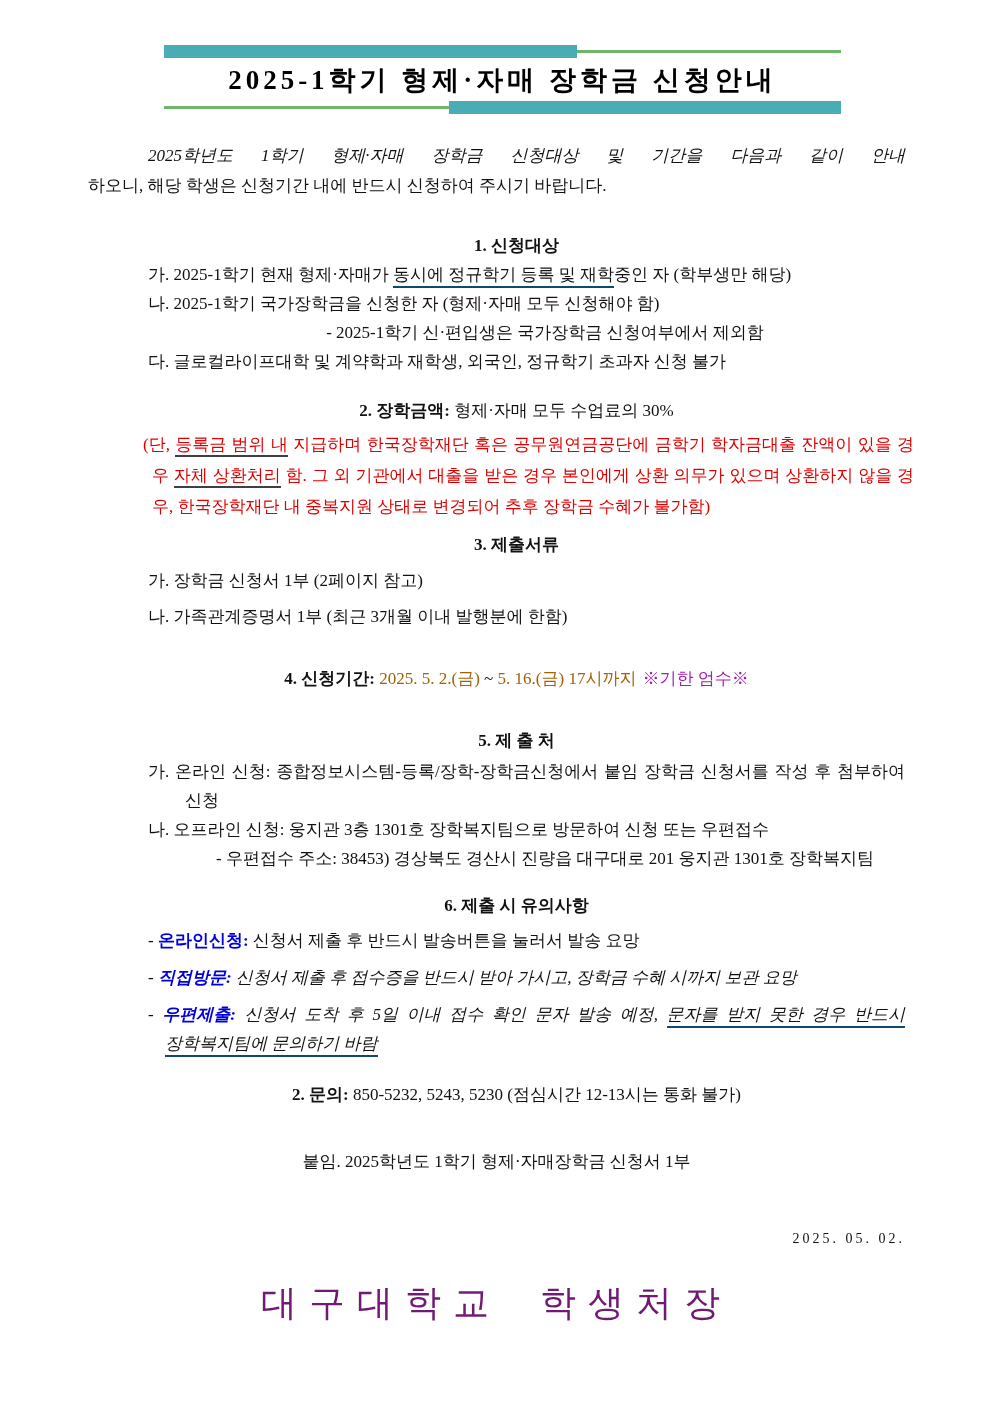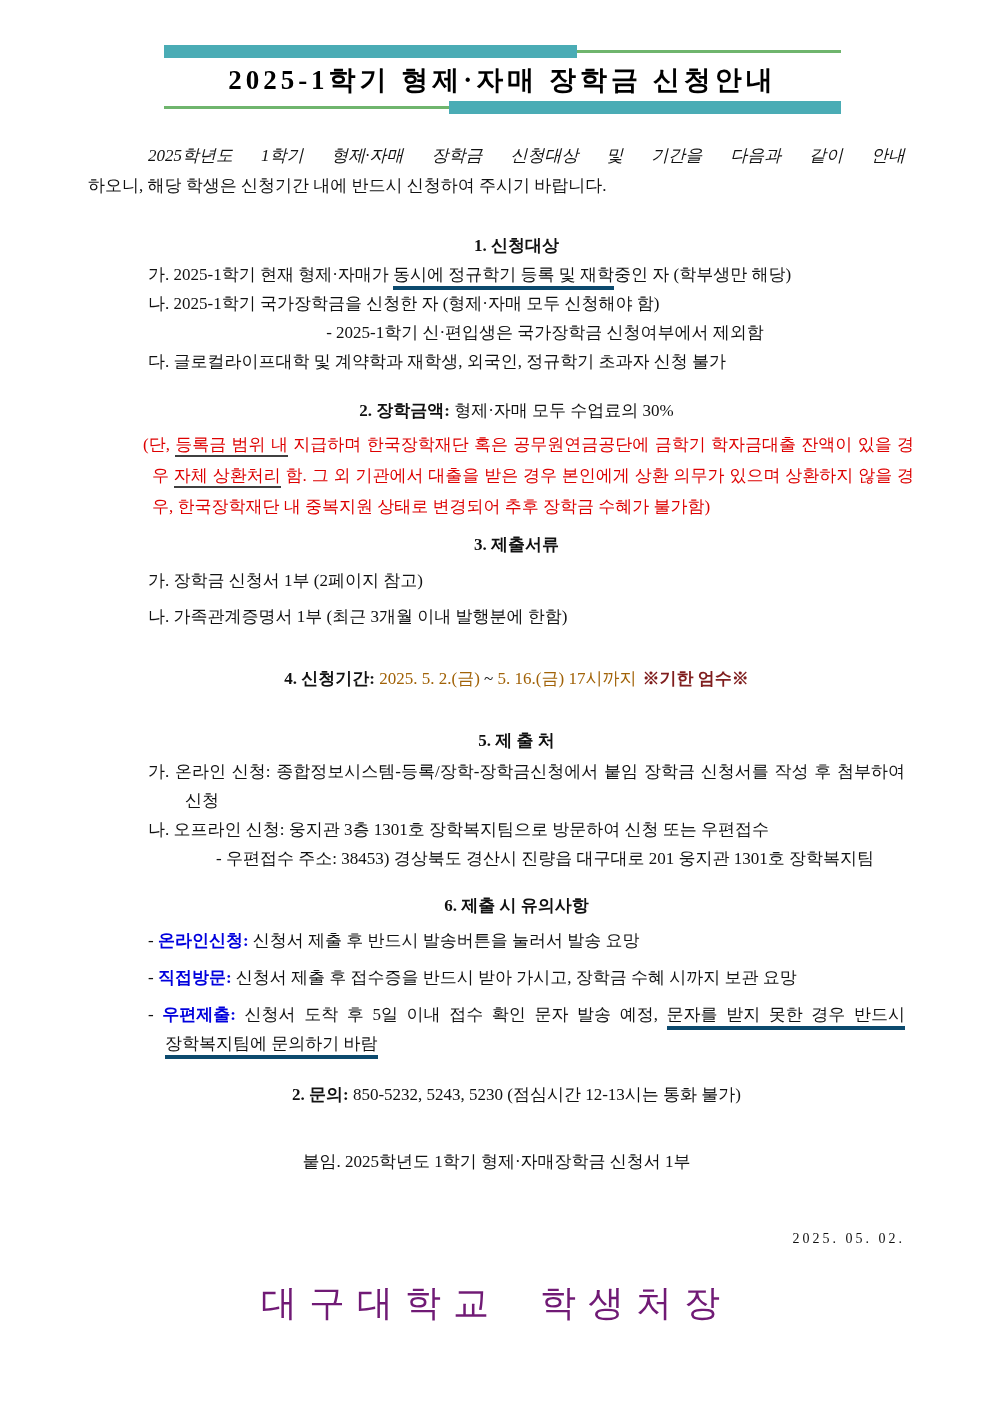--- a/index.html
+++ b/index.html
@@ -50,40 +50,40 @@
   .note {
     margin: 4px 0 0 55px;
     width: 762px;
     padding-left: 9px; text-indent: -9px;
     color: #dd0000;
     line-height: 31px;
     text-align: justify;
     word-break: break-all;
   }
   .u-dark { border-bottom: 2px solid #404040; padding-bottom: 1px; }
-  .u-red  { border-bottom: 4px solid #0c4a6e; padding-bottom: 2px; }
+  .u-red  { border-bottom: 2px solid #0c4a6e; padding-bottom: 2px; }
 
   .s3h { margin-top: 8px; }
   .mt7 { margin-top: 7px; }
 
   .s4 { margin-top: 33px; margin-left: 40px; }
   .blue { color: #a16207; }
-  .red-bold { color: #7f1d1d; font-weight: bold; margin-left: 6px; }
+  .red-bold { color: #a21caf; font-weight: normal; margin-left: 6px; }
 
   .s5h { margin-top: 33px; }
   .mt2 { margin-top: 2px; }
 
   .s6h { margin-top: 18px; }
   .s6item {
     padding-left: 77px; text-indent: -17px;
     text-align: justify; word-break: keep-all;
   }
   .s6item .lbl { color: #0000dd; font-weight: bold; }
   .mt6 { margin-top: 6px; }
-  .mt8 { margin-top: 8px; }
+  .mt8 { margin-top: 8px; font-style: italic; }
 
   .s7 { margin-top: 22px; margin-left: 40px; }
 
   .attach { margin-top: 38px; }
   .date {
     margin-top: 48px; text-align: right;
     font-size: 14px; letter-spacing: 3px; line-height: 30px;
   }
   .sig {
     margin-top: 26px; text-align: center;

